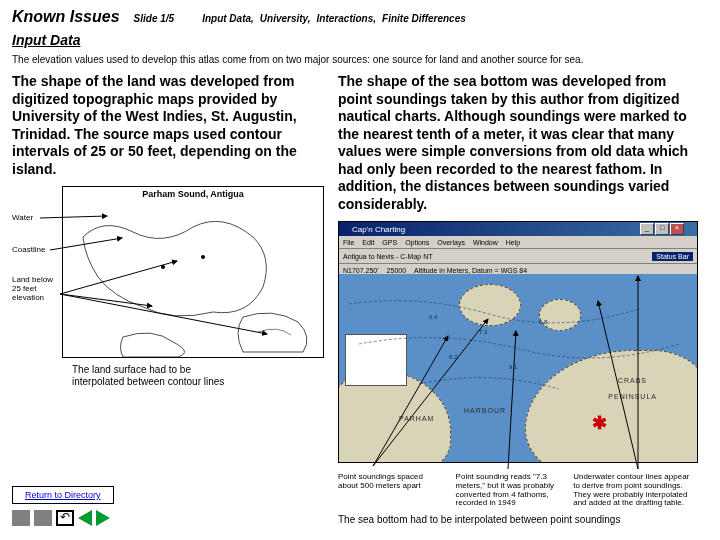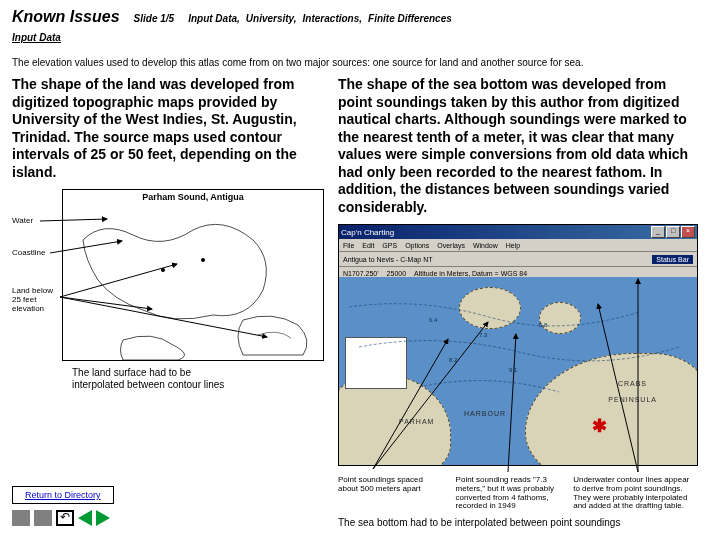--- a/index.html
+++ b/index.html
@@ -29,27 +29,28 @@
     font-size: 10px;
     font-weight: bold;
     font-style: italic;
   }
   .topic-list {
     font-size: 10px;
     font-weight: bold;
     font-style: italic;
     display: flex;
     gap: 6px;
+    margin-left: 14px;
   }
   .section-head {
-    font-size: 10px;
+    font-size: 14px;
     font-weight: bold;
     font-style: italic;
     text-decoration: underline;
-    margin: 6px 0 14px 0;
+    margin: 6px 0 6px 0;
   }
   .intro {
     font-size: 10px;
     margin-bottom: 8px;
   }
   .columns {
     display: flex;
     gap: 16px;
   }
   .col-left {
@@ -107,21 +108,21 @@
     overflow: hidden;
   }
   .chart-titlebar {
     height: 14px;
     background: linear-gradient(to right, #08216b, #3a6ea5);
     color: #fff;
     font-size: 8px;
     display: flex;
     align-items: center;
     justify-content: space-between;
-    padding: 0 2px;
+    padding: 0 13px;
   }
   .chart-titlebar .btns {
     display: flex;
     gap: 1px;
   }
   .chart-titlebar .wbtn {
     width: 12px;
     height: 10px;
     background: #c0c0c0;
     border: 1px solid #fff;
@@ -303,21 +304,21 @@
 
 <div class="intro">The elevation values used to develop this atlas come from on two major sources: one source for land and another source for sea.</div>
 
 <div class="columns">
   <div class="col-left">
     <div class="para">The shape of the land was developed from digitized topographic maps provided by University of the West Indies, St. Augustin, Trinidad.  The source maps used contour intervals of 25 or 50 feet, depending on the island.</div>
 
     <div style="position:relative;">
       <div class="label-float" style="top:28px; left:0;">Water</div>
       <div class="label-float" style="top:60px; left:0;">Coastline</div>
-      <div class="label-float" style="top:98px; left:0; white-space:normal; width:50px;">Land below 25 feet elevation</div>
+      <div class="label-float" style="top:90px; left:0; white-space:normal; width:50px;">Land below 25 feet elevation</div>
 
       <div class="map-topo">
         <div class="map-topo-title">Parham Sound, Antigua</div>
         <svg width="260" height="170" style="position:absolute;top:0;left:0;">
           <path d="M20 50 Q 40 30 70 45 Q 100 60 130 40 Q 160 25 190 50 Q 210 70 200 100 Q 185 130 150 125 Q 110 135 80 120 Q 50 110 35 90 Q 22 70 20 50 Z" fill="none" stroke="#000" stroke-width="0.7"></path>
           <path d="M60 150 Q 90 140 110 155 Q 130 165 115 170 L 60 170 Q 55 160 60 150 Z" fill="none" stroke="#000" stroke-width="0.7"></path>
           <path d="M180 130 Q 210 120 235 135 Q 250 150 240 165 L 180 165 Q 170 145 180 130 Z" fill="none" stroke="#000" stroke-width="0.7"></path>
           <path d="M195 145 Q 215 138 228 148" fill="none" stroke="#000" stroke-width="0.5"></path>
           <circle cx="100" cy="80" r="2" fill="#000"></circle>
           <circle cx="140" cy="70" r="2" fill="#000"></circle>

